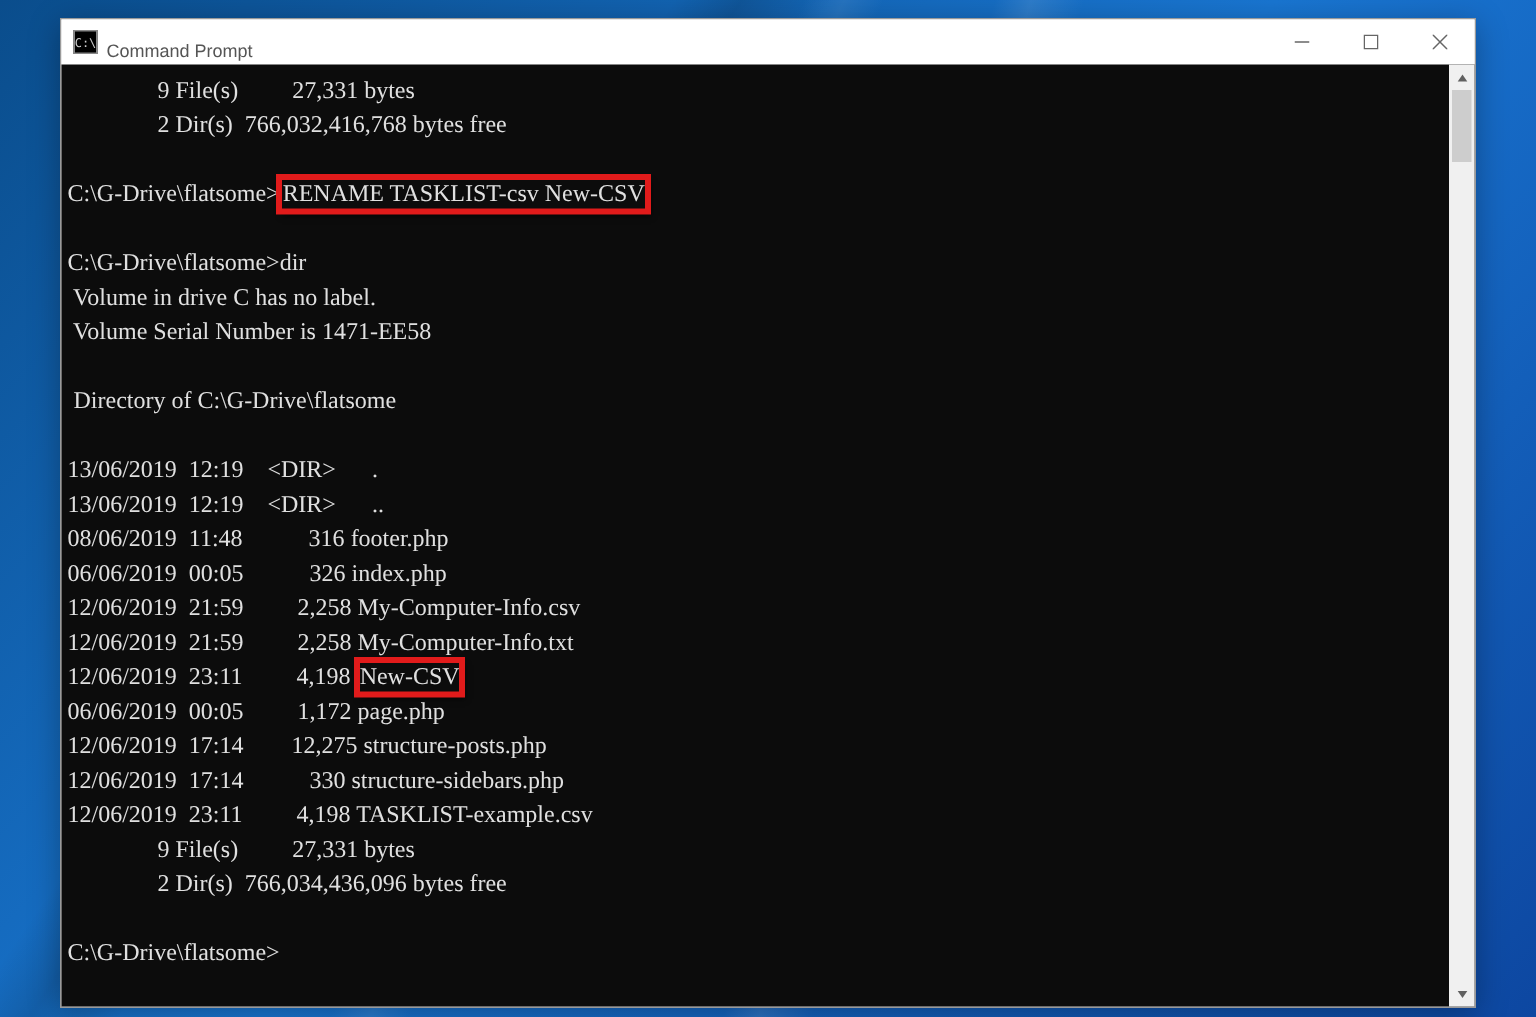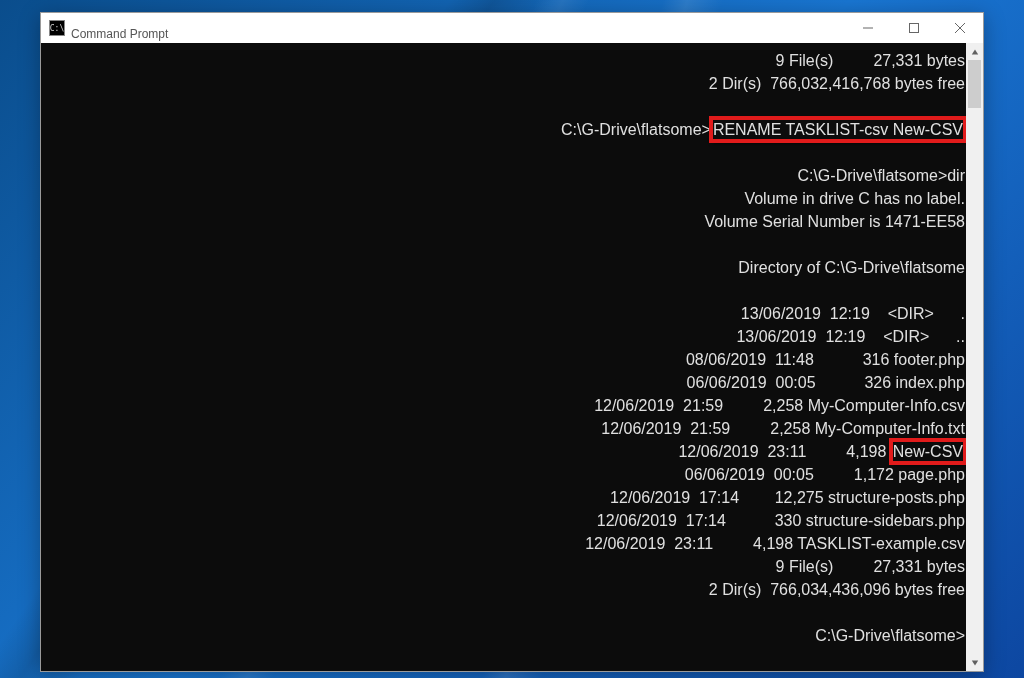--- a/index.html
+++ b/index.html
@@ -72,23 +72,22 @@
     overflow: hidden;
   }
   .terminal {
     position: absolute;
     inset: 0 18px 0 0;
     padding: 6px 0 6px 4px;
     color: #e0e0e0;
     font-size: 16px;
     line-height: 23px;
     white-space: pre;
-    font-family: Liberation Sans, sans-serif;
+    font-family: Liberation Serif, serif;
     letter-spacing: 0;
-    text-align: right;
   }
   .scrollbar {
     position: absolute;
     right: 0; top: 0; bottom: 0;
     width: 17px;
     background: #f0f0f0;
   }
   .scrollbar .track {
     position: absolute;
     top: 17px; bottom: 17px; left: 0; right: 0;

